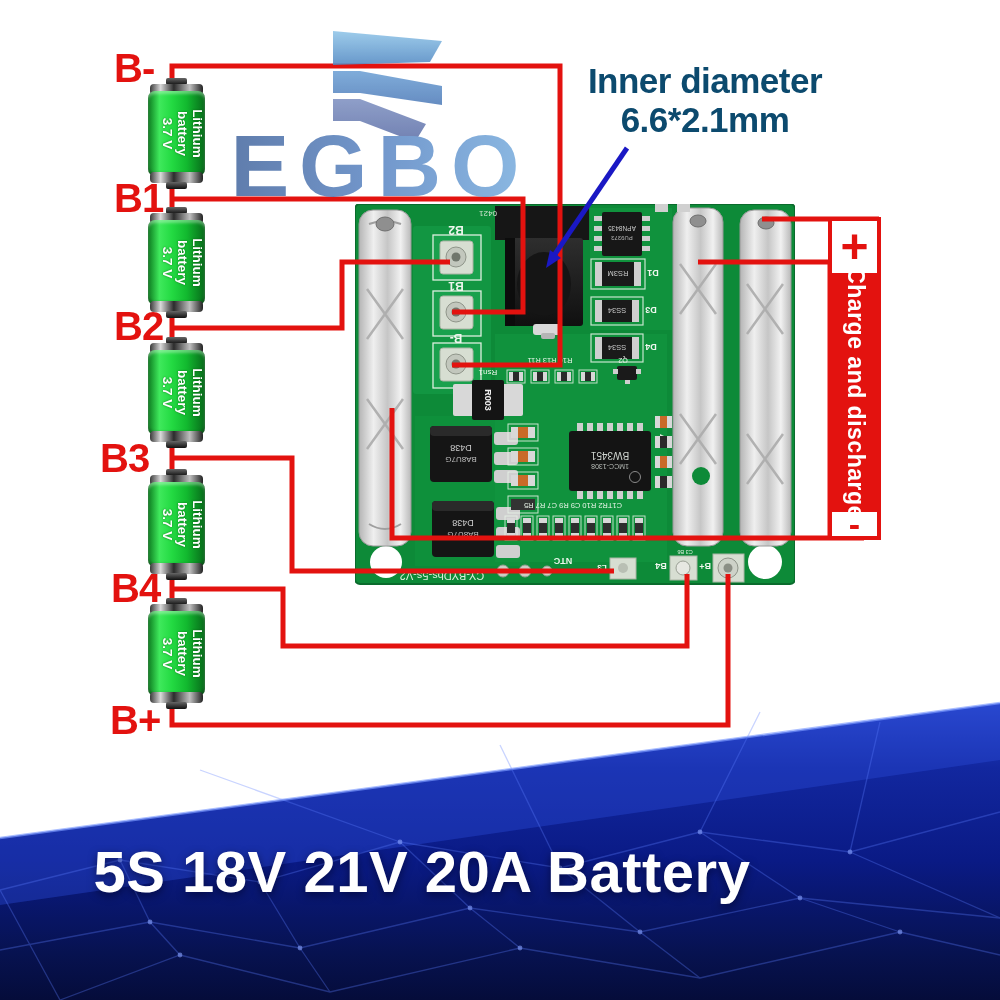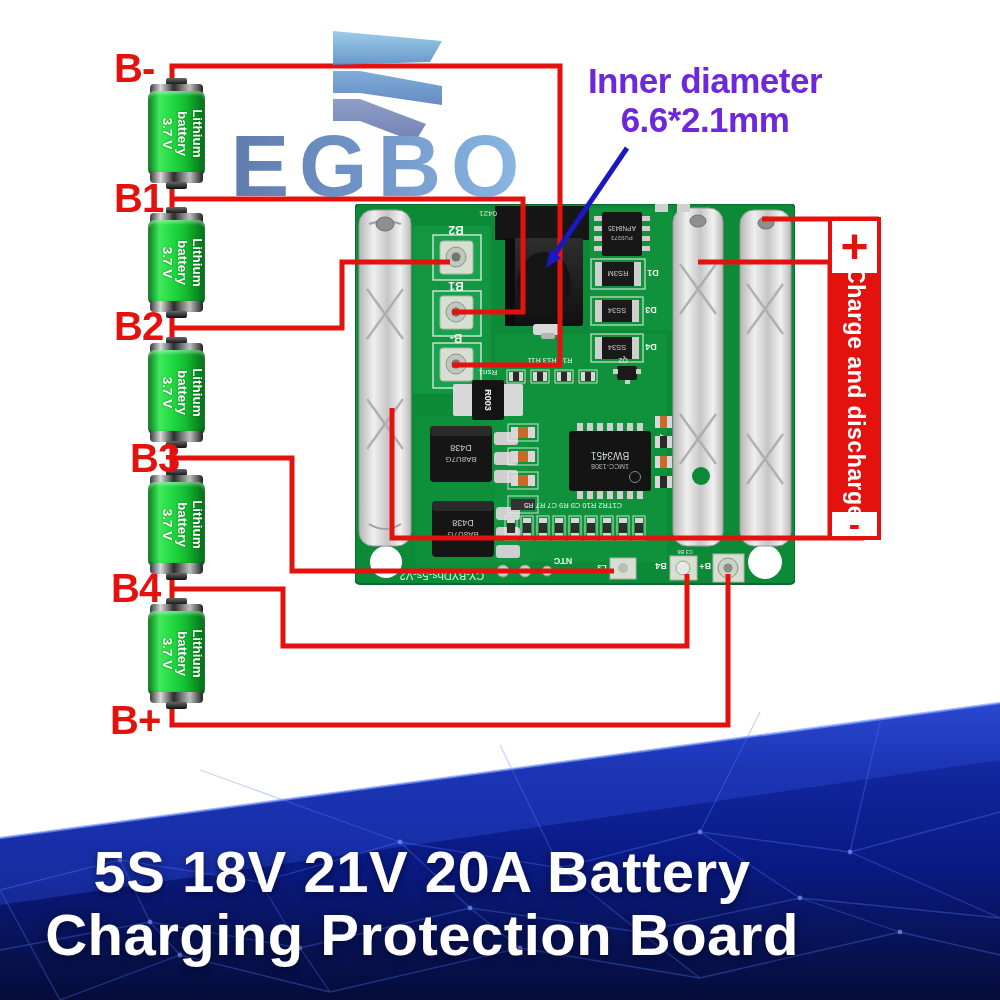--- a/index.html
+++ b/index.html
@@ -27,21 +27,21 @@
   .bat-cap.bot{bottom:0;}
   .bat-body{position:absolute;top:7px;bottom:7px;left:0;right:0;border-radius:7px;
           background:linear-gradient(90deg,#0b7a1e 0%,#3fe95c 20%,#23da42 42%,#12b92f 68%,#076b1a 100%);
           box-shadow:inset 0 3px 3px rgba(255,255,255,.35), inset 0 -3px 3px rgba(0,0,0,.35);}
   .bat-text{position:absolute;width:99px;height:57px;left:-21px;top:21px;transform:rotate(90deg);
           text-align:center;color:#fff;font-weight:700;font-size:13.5px;line-height:1.12;
           text-shadow:0 0 2px rgba(0,70,0,.7);}
 
   
   .annotation{position:absolute;left:575px;top:62px;width:260px;text-align:center;z-index:7;
-          color:#6d28d9;font-weight:800;font-size:35px;line-height:1.1;letter-spacing:-0.5px;}
+          color:#0c4a6e;font-weight:800;font-size:35px;line-height:1.1;letter-spacing:-0.5px;}
 
   
   .charge-label{position:absolute;left:828px;top:217px;width:53px;height:323px;z-index:5;
           border:4px solid #e3120f;display:flex;flex-direction:column;background:#fff;}
   .cl-plus{height:52px;background:#fff;color:#e3120f;font-size:48px;font-weight:700;
           display:flex;align-items:center;justify-content:center;line-height:1;}
   .cl-bar{flex:1;background:#e3120f;position:relative;}
   .cl-bar span{position:absolute;left:50%;top:50%;transform:translate(-50%,-50%) rotate(90deg);
           white-space:nowrap;color:#fff;font-weight:700;font-size:23px;letter-spacing:0.5px;}
   .cl-minus{height:24px;background:#fff;color:#e3120f;font-size:34px;font-weight:800;
@@ -92,21 +92,20 @@
         <circle cx="640" cy="932" r="2.4"></circle>
       <circle cx="800" cy="898" r="2.4"></circle>
         <circle cx="180" cy="955" r="2.4"></circle>
       <circle cx="520" cy="948" r="2.4"></circle>
         <circle cx="900" cy="932" r="2.4"></circle>
     </g>
   </svg>
 
   <div class="banner-text">
     <div>5S 18V 21V 20A Battery</div>
-    <div>Charging Protection Board</div>
   </div>
 
   <svg class="layer" style="left:355px;top:204px;z-index:2" width="440" height="382" viewBox="0 0 440 382">
     <defs>
       <linearGradient id="metal" x1="0" y1="0" x2="1" y2="0">
         <stop offset="0" stop-color="#b5b5b5"></stop>
           <stop offset="0.28" stop-color="#efefef"></stop>
         <stop offset="0.55" stop-color="#c6c6c6"></stop>
           <stop offset="0.8" stop-color="#f1f1f1"></stop>
         <stop offset="1" stop-color="#b9b9b9"></stop>
@@ -472,21 +471,21 @@
   </svg>
 
   <div class="annotation">
     <div>Inner diameter</div>
     <div>6.6*2.1mm</div>
   </div>
 
   <div class="jlabel" style="left:114px;top:48px">B-</div>
   <div class="jlabel" style="left:114px;top:178px">B1</div>
   <div class="jlabel" style="left:114px;top:306px">B2</div>
-  <div class="jlabel" style="left:130px;top:438px">B3</div>
+  <div class="jlabel" style="left:100px;top:438px">B3</div>
   <div class="jlabel" style="left:111px;top:568px">B4</div>
   <div class="jlabel" style="left:110px;top:700px">B+</div>
 
   <div class="battery" style="left:148px;top:84px">
     <div class="bat-cap top"></div>
     <div class="bat-body"></div>
     <div class="bat-cap bot"></div>
     <div class="bat-text">
       <div>Lithium</div>
       <div>battery</div>

